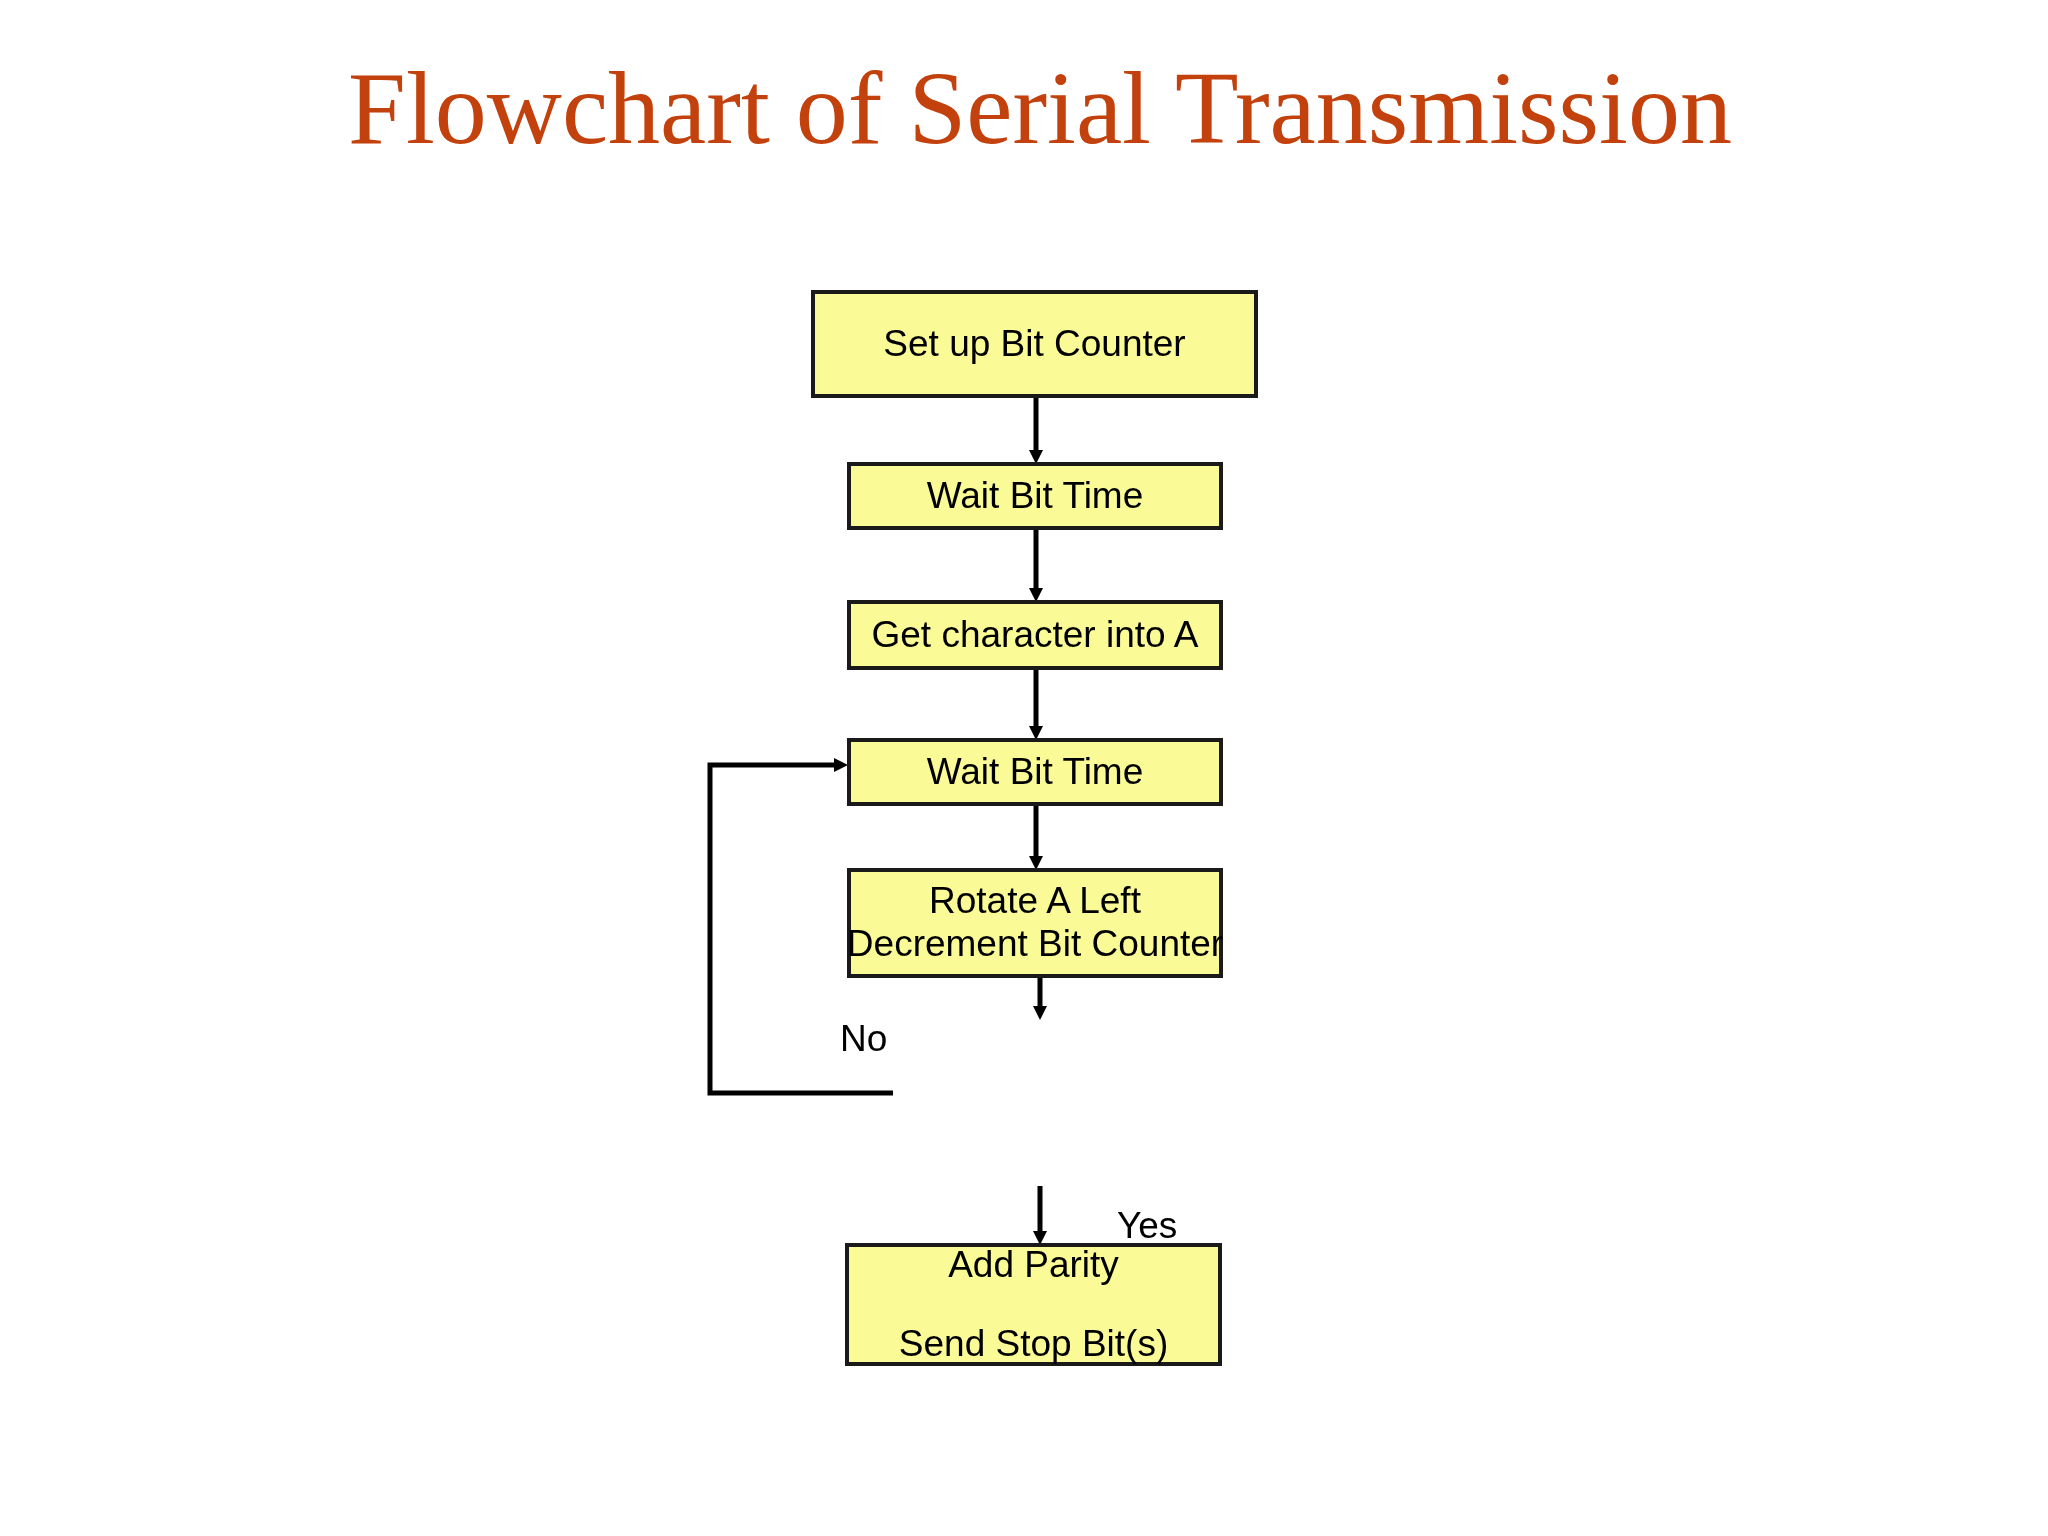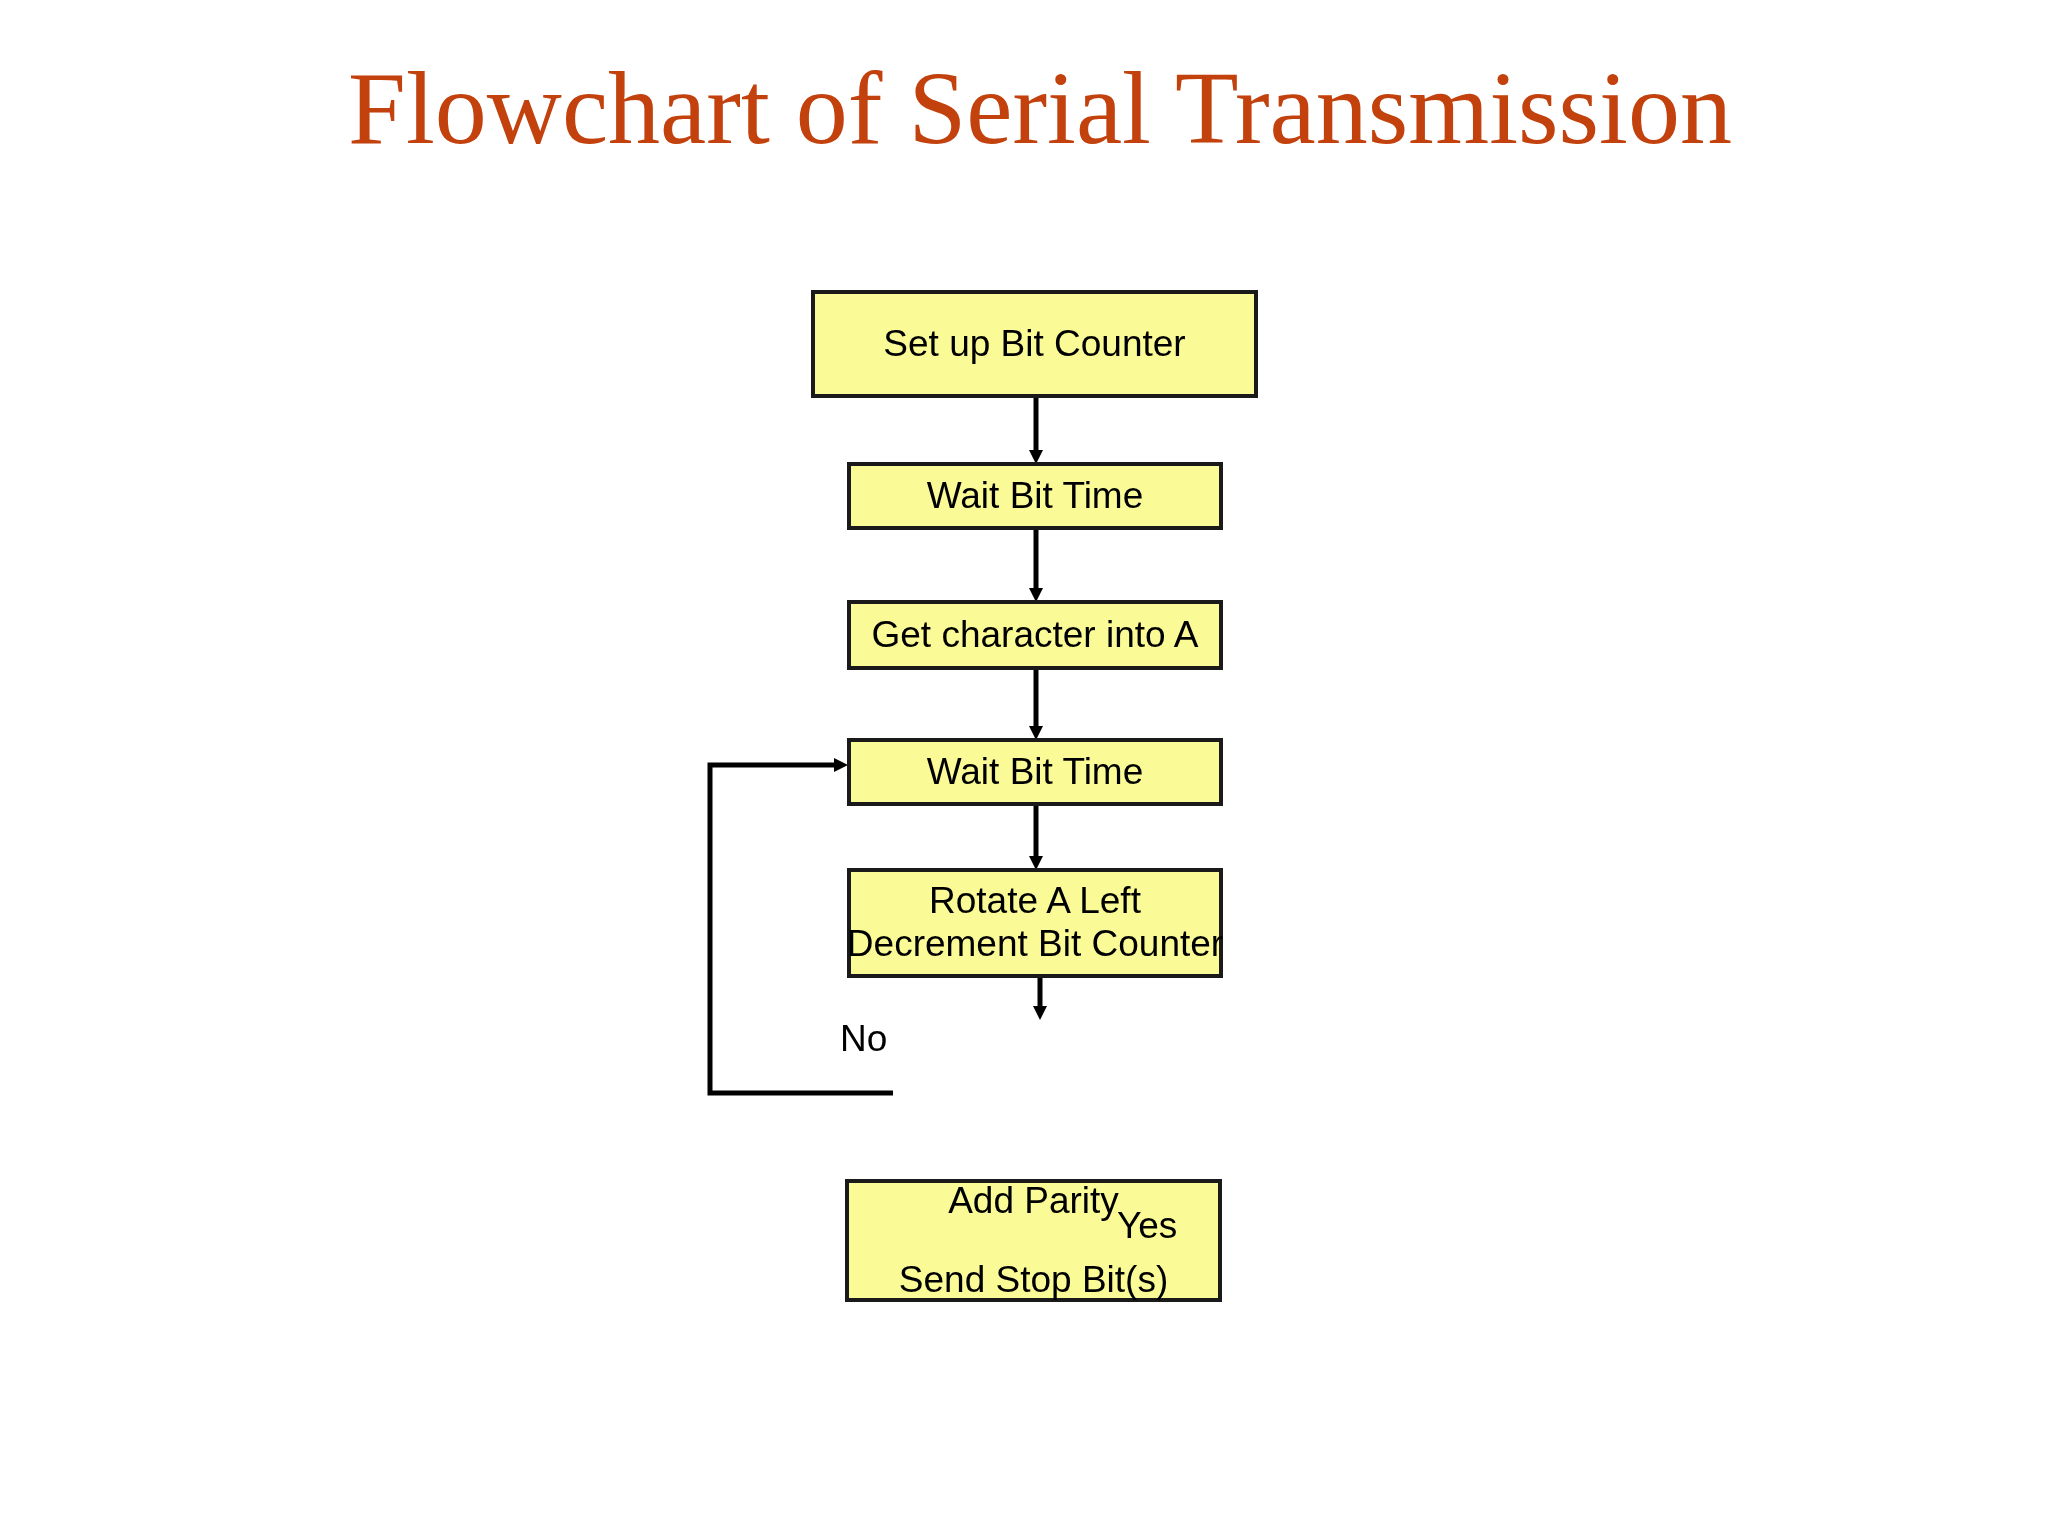--- a/index.html
+++ b/index.html
@@ -155,21 +155,21 @@
     <div class="node" style="left:847px; top:738px; width:376px; height:68px;">
       <span class="line">Wait Bit Time</span>
     </div>
 
     <div class="node" style="left:847px; top:868px; width:376px; height:110px;">
       <span class="line">Rotate A Left</span>
       <span class="line">Decrement Bit Counter</span>
     </div>
 
 
-    <div class="node" style="left:845px; top:1179px; width:377px; height:123px;gap:36px;">
+    <div class="node" style="left:845px; top:1243px; width:377px; height:123px;gap:36px;">
       <span class="line">Add Parity</span>
       <span class="line">Send Stop Bit(s)</span>
     </div>
 
     <div class="branch-label" style="left:812px; top:1018px;">No</div>
 
     <div class="branch-label" style="left:1089px; top:1205px;text-align:center;">Yes</div>
 
   </div>
 </div>

